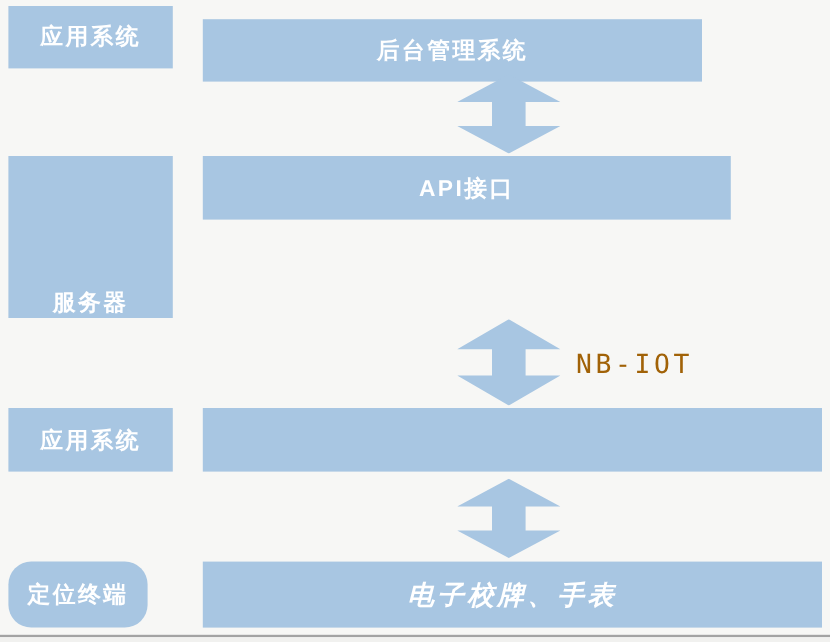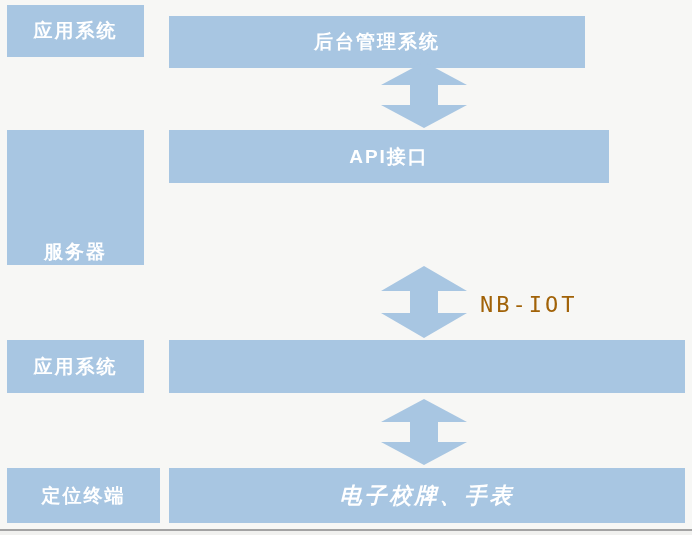--- a/index.html
+++ b/index.html
@@ -24,21 +24,21 @@
     color: #ffffff;
     font-weight: bold;
     font-size: 19px;
     letter-spacing: 2px;
     text-align: center;
   }
   
   .l1 { left: 7px;  top: 5px;   width: 137px; height: 52px; }
   .l2 { left: 7px;  top: 130px; width: 137px; height: 135px; align-items: flex-end; }
   .l3 { left: 7px;  top: 340px; width: 137px; height: 53px; }
-  .l4 { left: 7px;  top: 468px; width: 153px; height: 55px; }
+  .l4 { left: 7px;  top: 468px; width: 116px; height: 55px; border-radius: 19px; }
   
   .r1 { left: 169px; top: 16px;   width: 416px; height: 52px; }
   .r2 { left: 169px; top: 130px; width: 440px; height: 53px; }
   .r3 { left: 169px; top: 212px; width: 516px; height: 53px; }
   .r4 { left: 169px; top: 340px; width: 516px; height: 53px; }
   .r5 { left: 169px; top: 468px; width: 516px; height: 55px; font-size: 22px; letter-spacing: 3px; font-style: italic; }
   .arrow {
     position: absolute;
     left: 381px;
     width: 86px;

